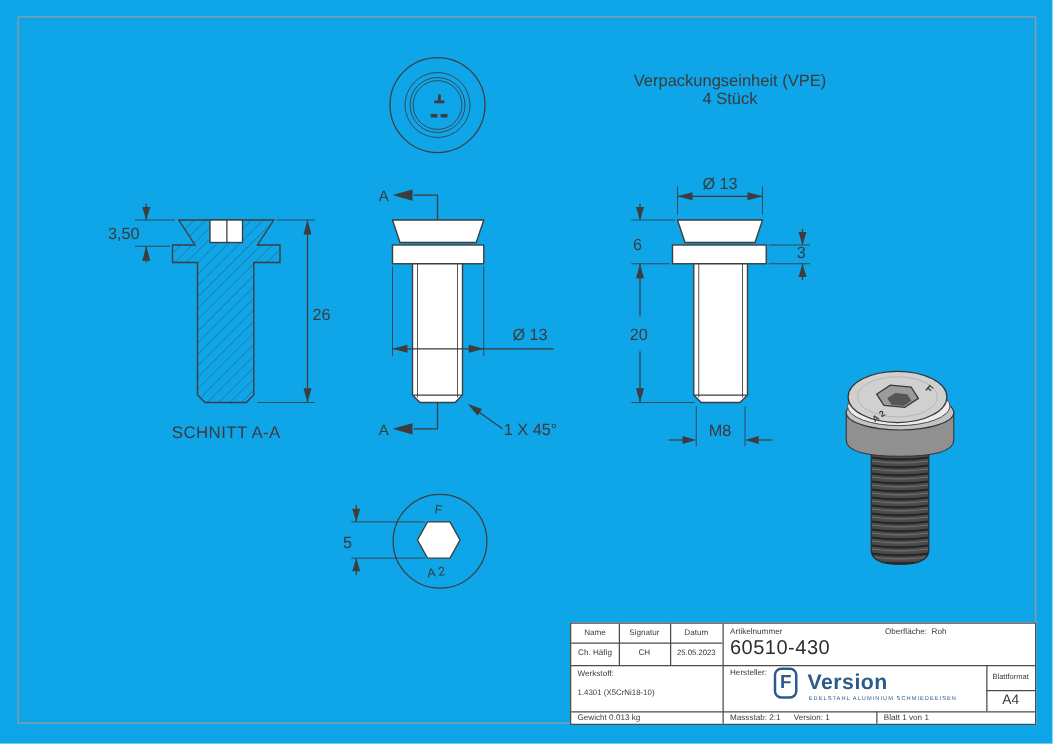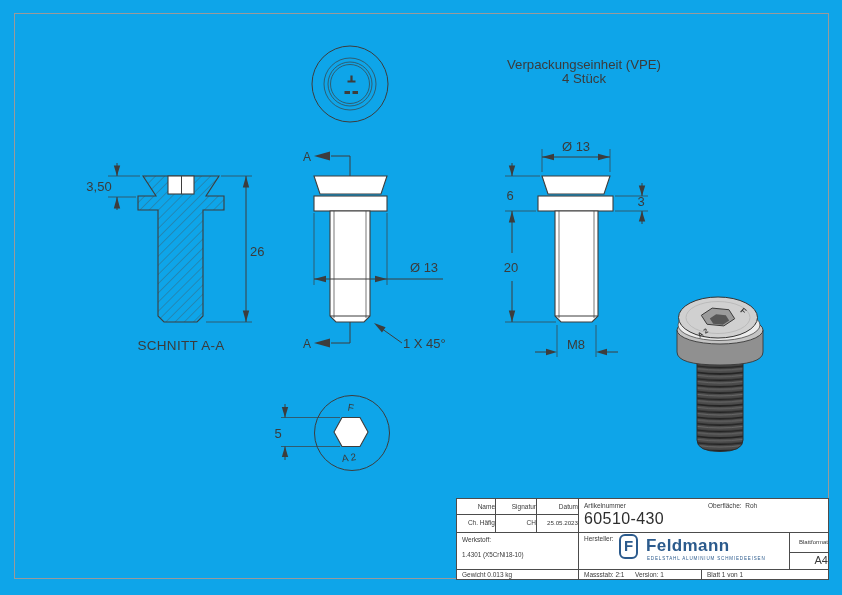--- a/index.html
+++ b/index.html
@@ -15,21 +15,21 @@
   .dim{font-size:13px;}
   .cutmark{font-size:12px;}
   .vpe{font-size:13.2px;}
   .sect{font-size:13.5px;letter-spacing:.3px;}
   .mark{font-size:10px;}
   
   .tb{position:absolute;left:456px;top:498px;width:371px;height:80px;border:1px solid #4c4c4c;
       background:#fff;font-size:6.5px;color:#3a3a3a;}
   .tb .hl,.tb .vl{position:absolute;background:#4c4c4c;}
   .cell{position:absolute;}
-  .cc{text-align:right;}
+  .cc{text-align:center;}
   .artnum{font-size:16px;letter-spacing:.4px;color:#2e2e2e;}
   .a4{font-size:11px;}
   .logo{position:absolute;left:162px;top:35px;width:170px;height:33px;}
   .logo .fmark{position:absolute;left:0;top:0;width:15px;height:21px;border:2.6px solid #2b5a8c;
                border-radius:6px;color:#2b5a8c;font-weight:bold;font-size:15px;line-height:20px;text-align:center;}
   .logo .word{position:absolute;left:27px;top:2px;font-size:17px;font-weight:bold;letter-spacing:.4px;color:#2b5a8c;}
   .logo .tag{position:absolute;left:28px;top:22px;font-size:4.5px;letter-spacing:.85px;color:#2b5a8c;text-transform:uppercase;white-space:nowrap;}
 </style>
 </head>
 <body>
@@ -212,21 +212,21 @@
       <span>Oberfläche:</span>&nbsp;
       <span>Roh</span>
     </div>
 
     <div class="cell" style="left:5px;top:37px;">Werkstoff:</div>
     <div class="cell" style="left:5px;top:52px;font-size:6.3px;">1.4301 (X5CrNi18-10)</div>
     <div class="cell" style="left:127px;top:36px;">Hersteller:</div>
 
     <div class="logo">
       <div class="fmark">F</div>
-      <div class="word">Feldmann</div>
+      <div class="word">Version</div>
       <div class="tag">EDELSTAHL ALUMINIUM SCHMIEDEEISEN</div>
     </div>
 
     <div class="cell cc" style="left:332px;top:33px;width:39px;line-height:20px;font-size:6px;">Blattformat</div>
     <div class="cell cc a4" style="left:332px;top:53px;width:39px;line-height:17px;">A4</div>
 
     <div class="cell" style="left:5px;top:71.5px;">Gewicht 0.013 kg</div>
     <div class="cell" style="left:127px;top:71.5px;">Massstab: 2:1</div>
     <div class="cell" style="left:178px;top:71.5px;">Version: 1</div>
     <div class="cell" style="left:250px;top:71.5px;">Blatt 1 von 1</div>

